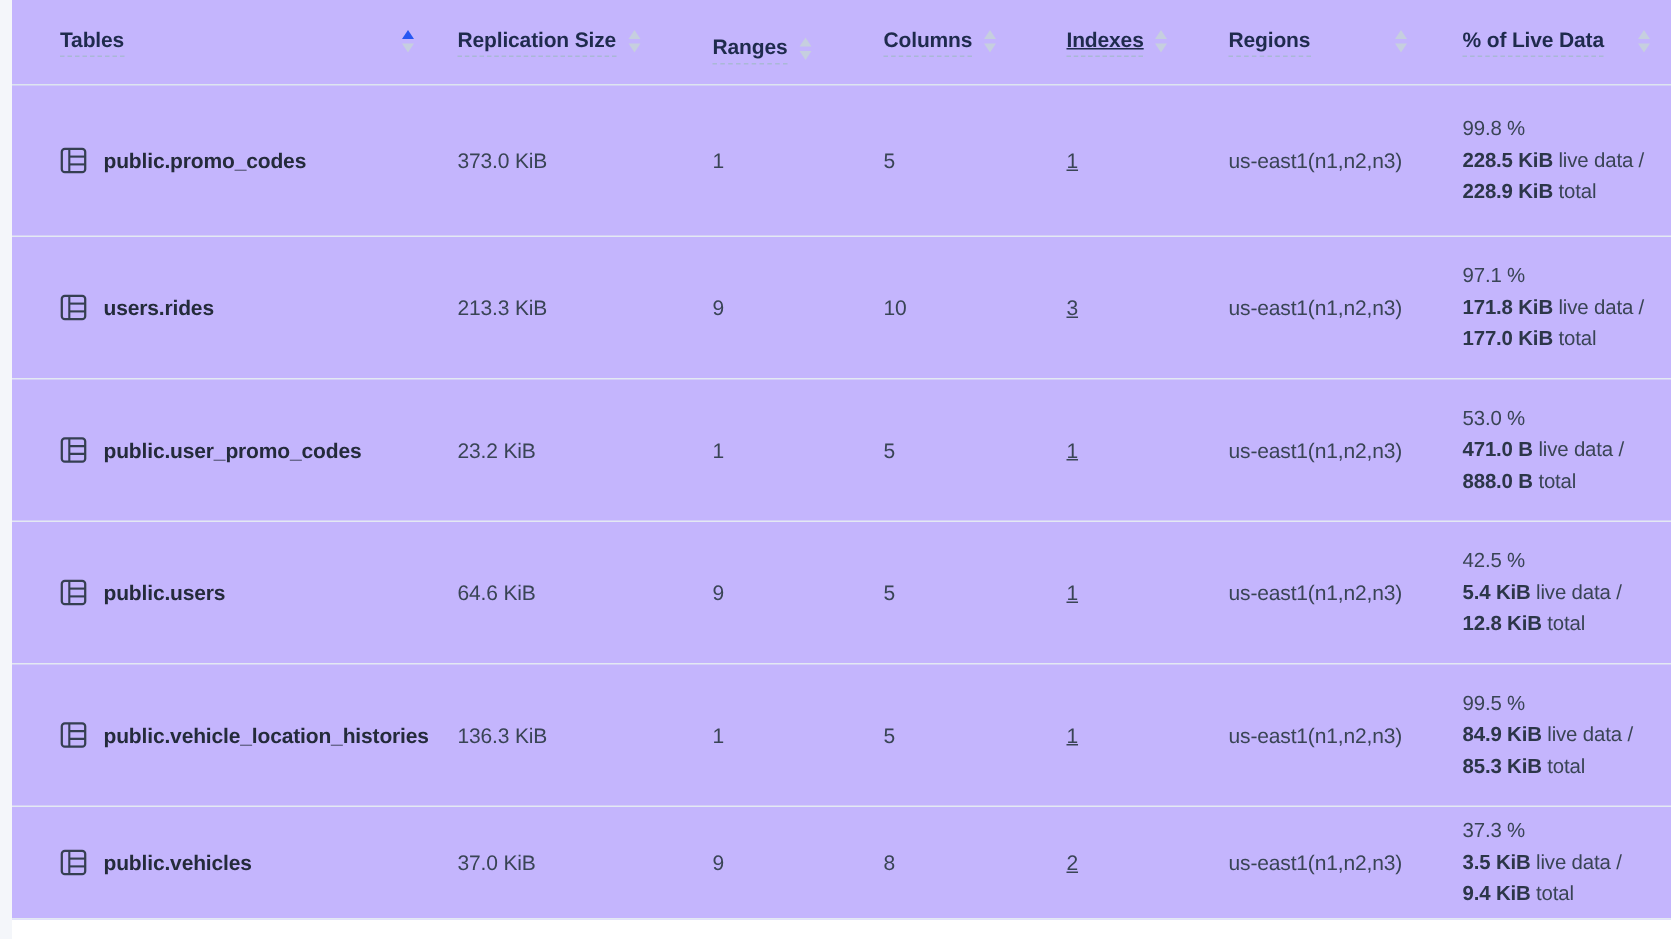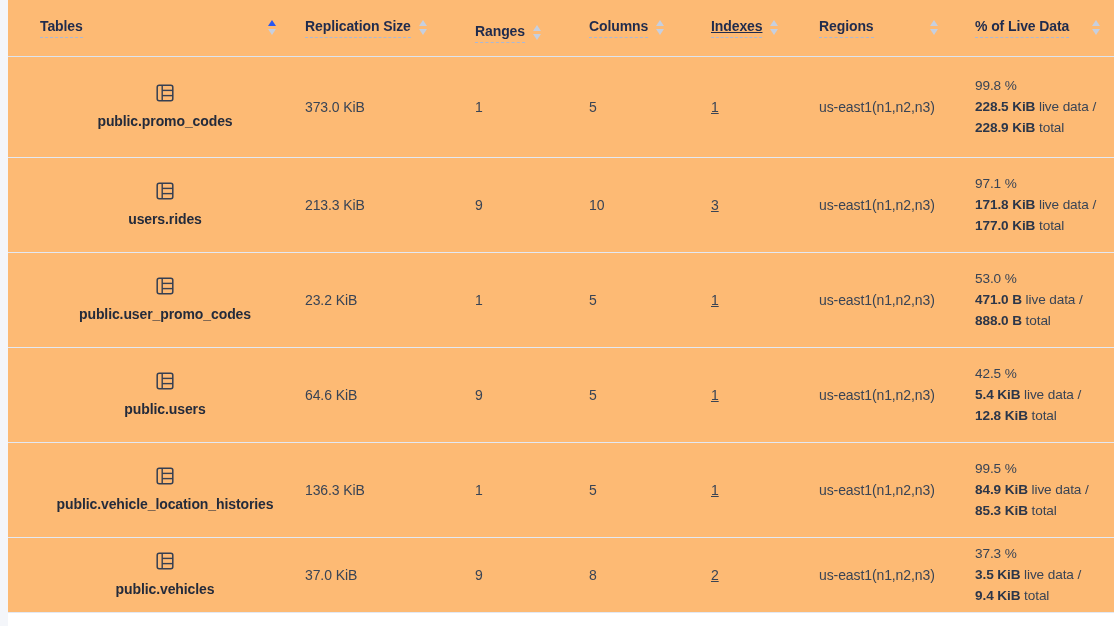--- a/index.html
+++ b/index.html
@@ -13,21 +13,21 @@
   .left-strip {
     position: absolute; left: 0; top: 0;
     width: 8px; height: 626px;
     background: #f4f6fa;
   }
   table.db-tables {
     border-collapse: collapse;
     table-layout: fixed;
     width: 1106px;
     margin-left: 8px;
-    background: #fdba74;
+    background: #c4b5fd;
   }
   col.c1 { width: 282px; }
   col.c2 { width: 150px; }
   col.c3 { width: 114px; }
   col.c4 { width: 122px; }
   col.c5 { width: 116px; }
   col.c6 { width: 160px; }
   col.c7 { width: 162px; }
 
   thead th {
@@ -92,21 +92,20 @@
   .p3 { padding-left: 35px; margin-top: 10px; }
   .p4 { padding-left: 35px; }
   .p5 { padding-left: 35px; text-decoration: underline; }
   .p6 { padding-left: 27px; }
   .p7 { padding-left: 23px; }
 
   .name-cell-inner {
     display: flex;
     align-items: center;
     gap: 11px;
-    flex-direction: column;
   }
   .table-name {
     font-weight: 700;
     color: #242b3b;
     white-space: nowrap;
     cursor: pointer;
   }
   .table-icon { flex: none; display: inline-flex; }
   .regions-cell { white-space: nowrap; }
   .live-cell { line-height: 21px; font-size: 13.6px; }

